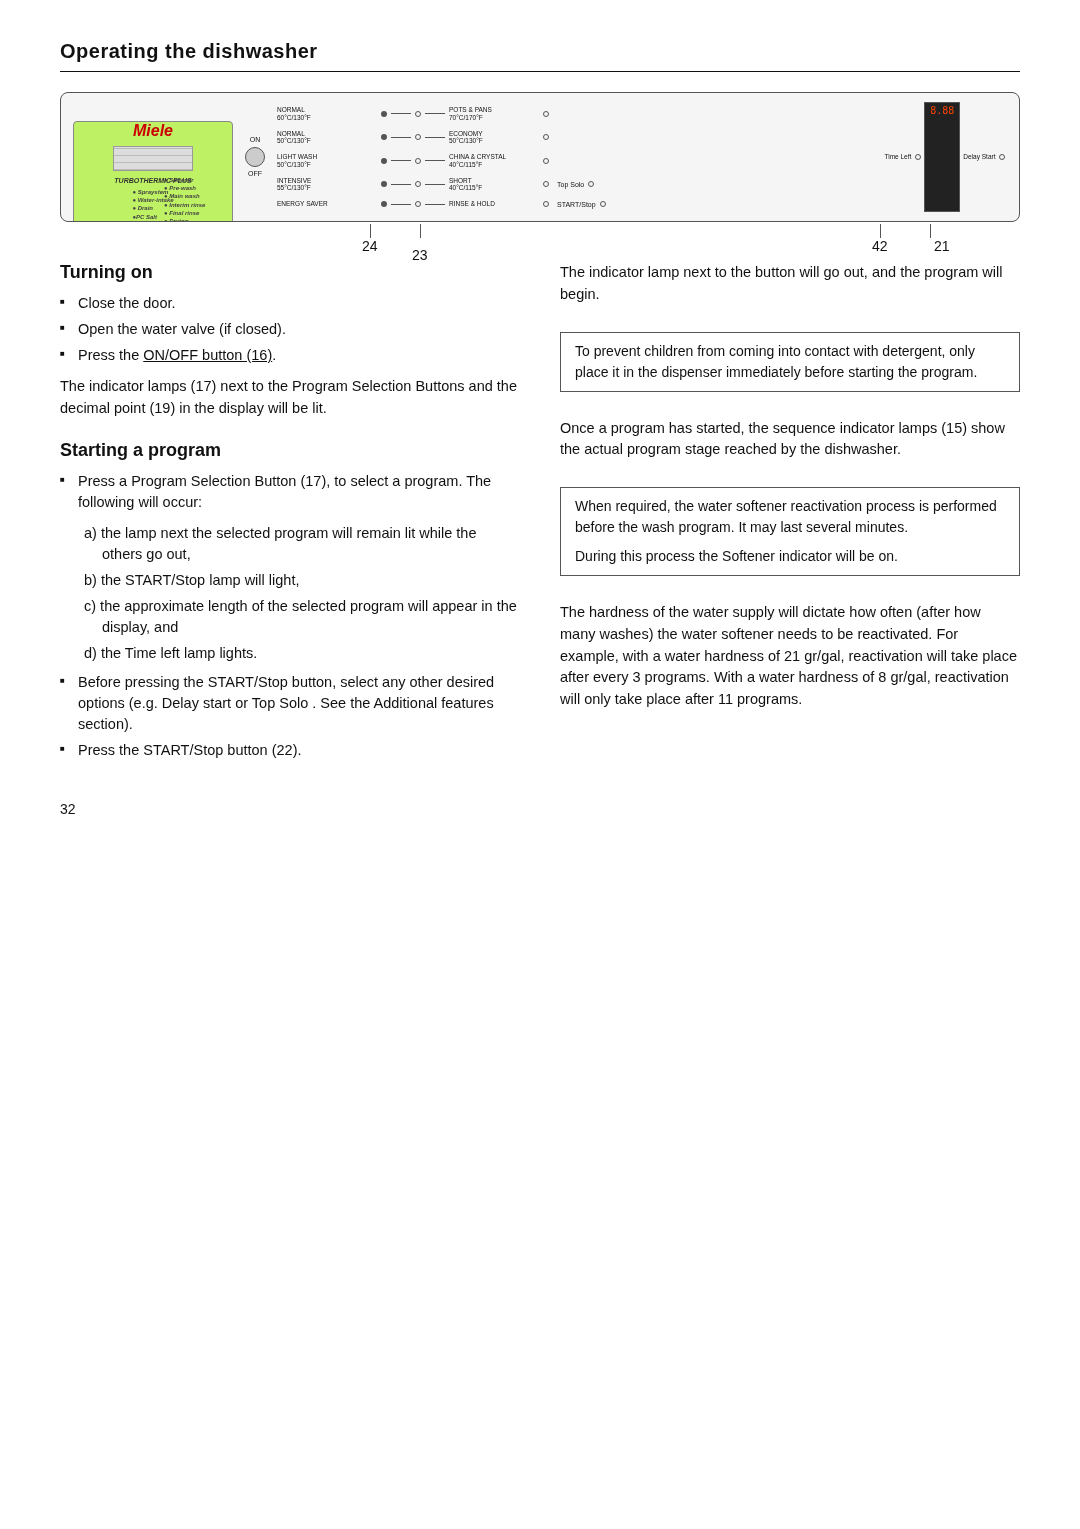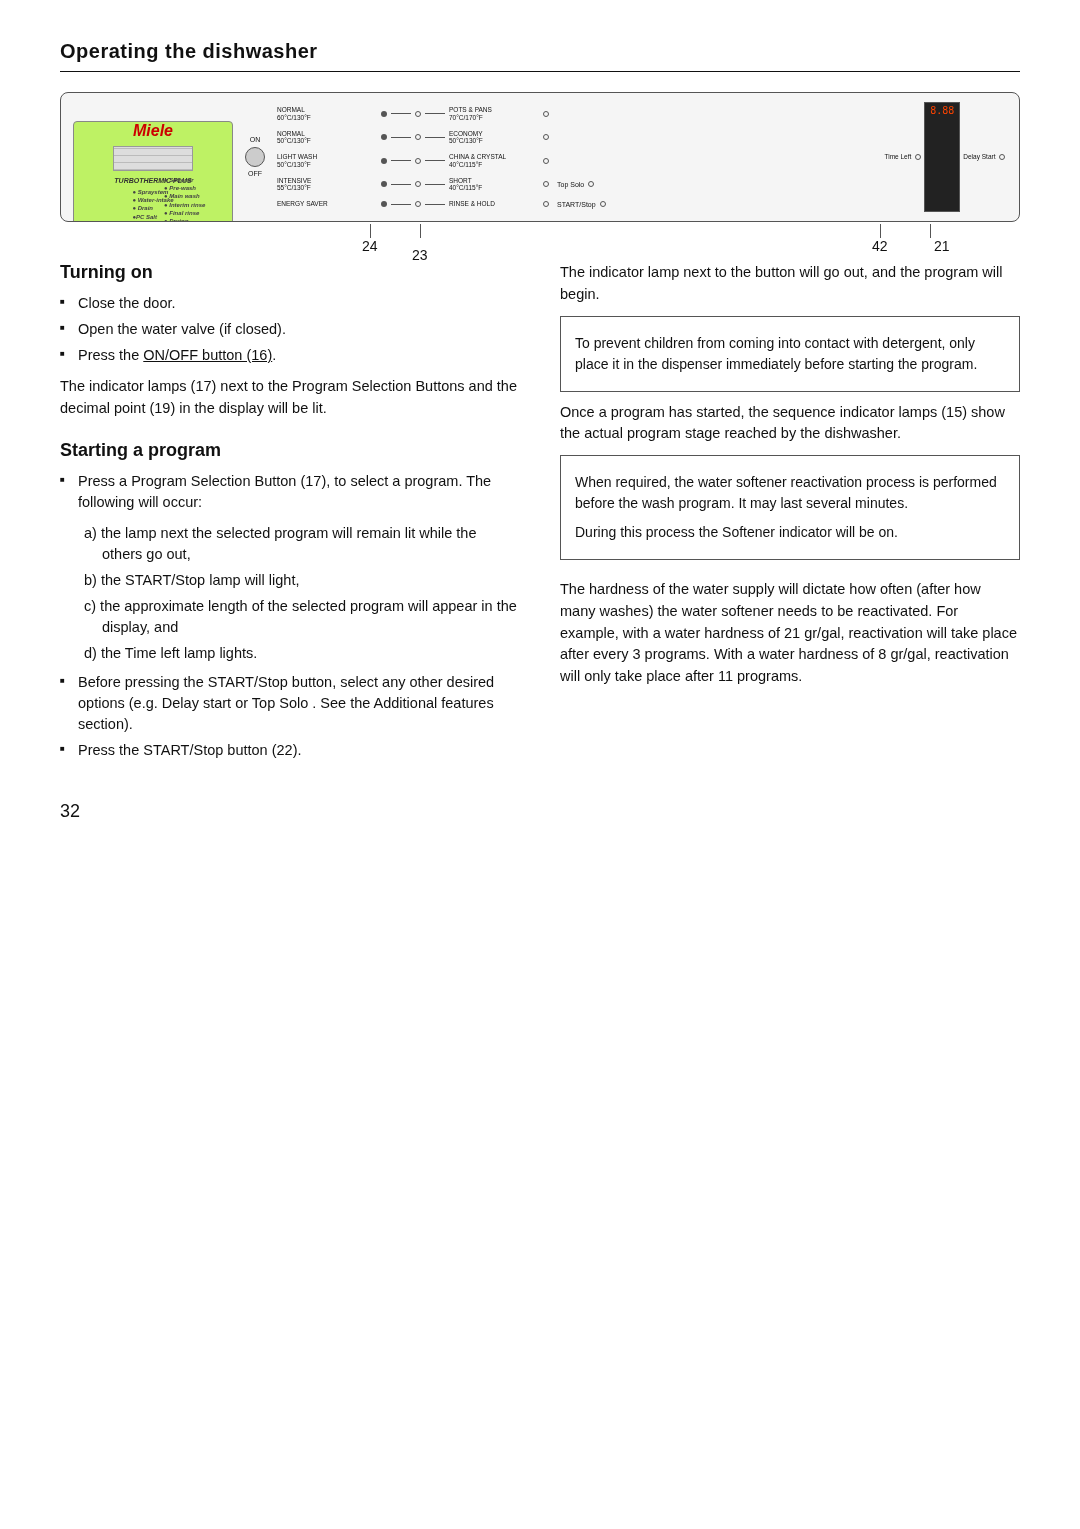--- a/index.html
+++ b/index.html
@@ -215,29 +215,29 @@
       font-size: 14.5px;
       line-height: 1.45;
       margin-bottom: 5px;
       padding-left: 18px;
       text-indent: -18px;
       margin-left: 24px;
     }
 
     .note-box {
       border: 1.5px solid #555;
-      padding: 16px 14px;
+      padding: 8px 14px;
       font-size: 14px;
       line-height: 1.5;
-      margin: 10px 0;
+      margin: 26px 0;
     }
 
     .page-number {
       margin-top: 30px;
-      font-size: 18px;
+      font-size: 14px;
     }
   </style>
 </head>
 <body>
 
 <h1 class="page-title">Operating the dishwasher</h1>
 <hr class="title-rule">
 
 <div class="diagram-wrapper">
 

